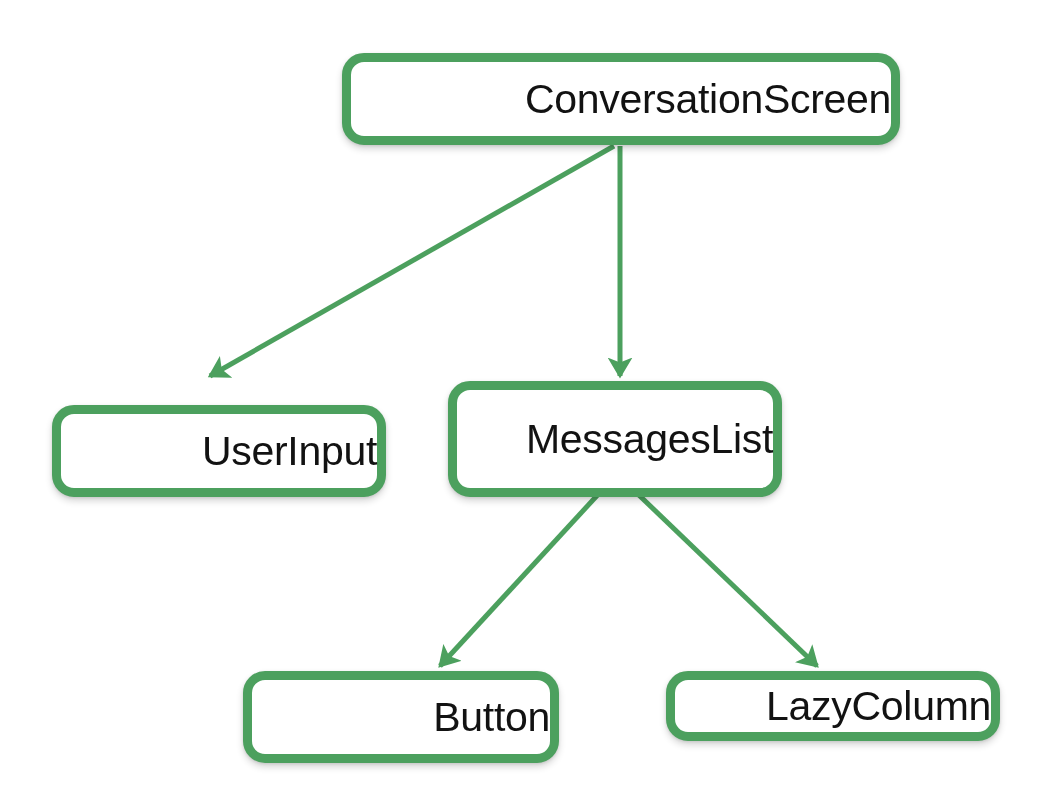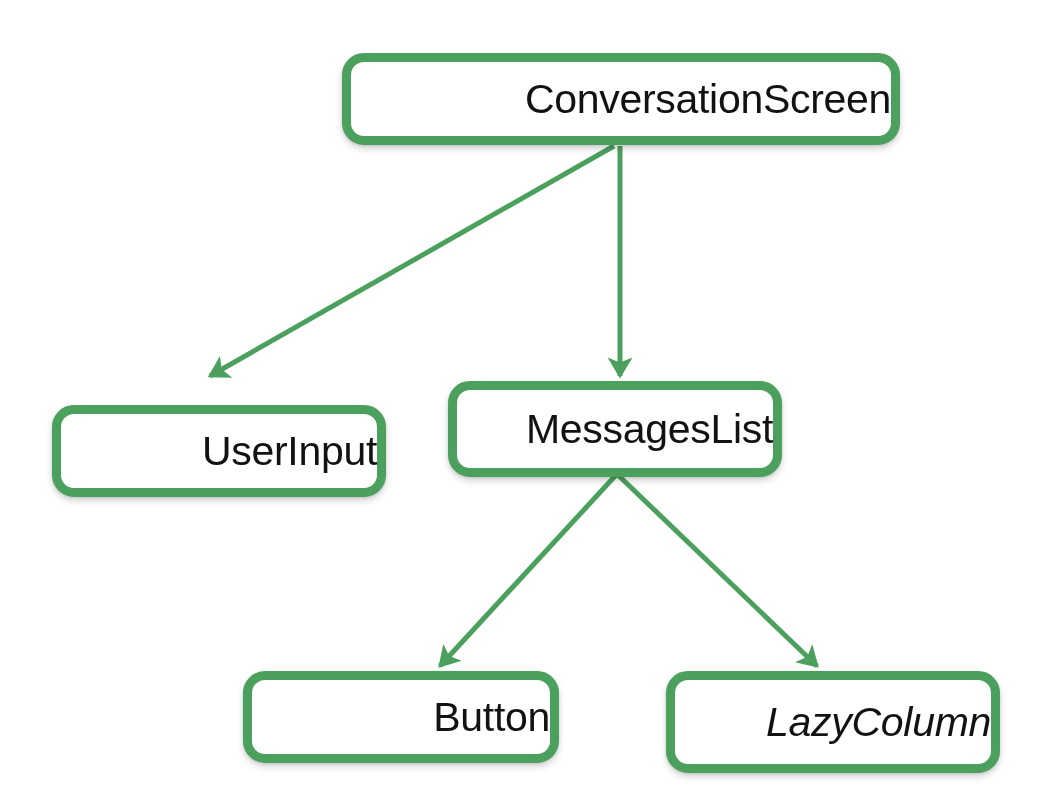--- a/index.html
+++ b/index.html
@@ -70,25 +70,25 @@
   </svg>
 
   <div class="node" style="left:342px; top:53px; width:558px; height:92px;">
     <span class="node-label">ConversationScreen</span>
   </div>
 
   <div class="node" style="left:52px; top:381px; width:334px; height:92px;margin-top:24px;">
     <span class="node-label">UserInput</span>
   </div>
 
-  <div class="node" style="left:448px; top:381px; width:334px; height:96px;">
+  <div class="node" style="left:448px; top:381px; width:334px; height:116px;">
     <span class="node-label">MessagesList</span>
   </div>
 
   <div class="node" style="left:243px; top:671px; width:316px; height:92px;">
     <span class="node-label">Button</span>
   </div>
 
-  <div class="node" style="left:666px; top:671px; width:334px; height:102px;font-style:italic;">
+  <div class="node" style="left:666px; top:671px; width:334px; height:70px;">
     <span class="node-label">LazyColumn</span>
   </div>
 
 </div>
 
 </body></html>

